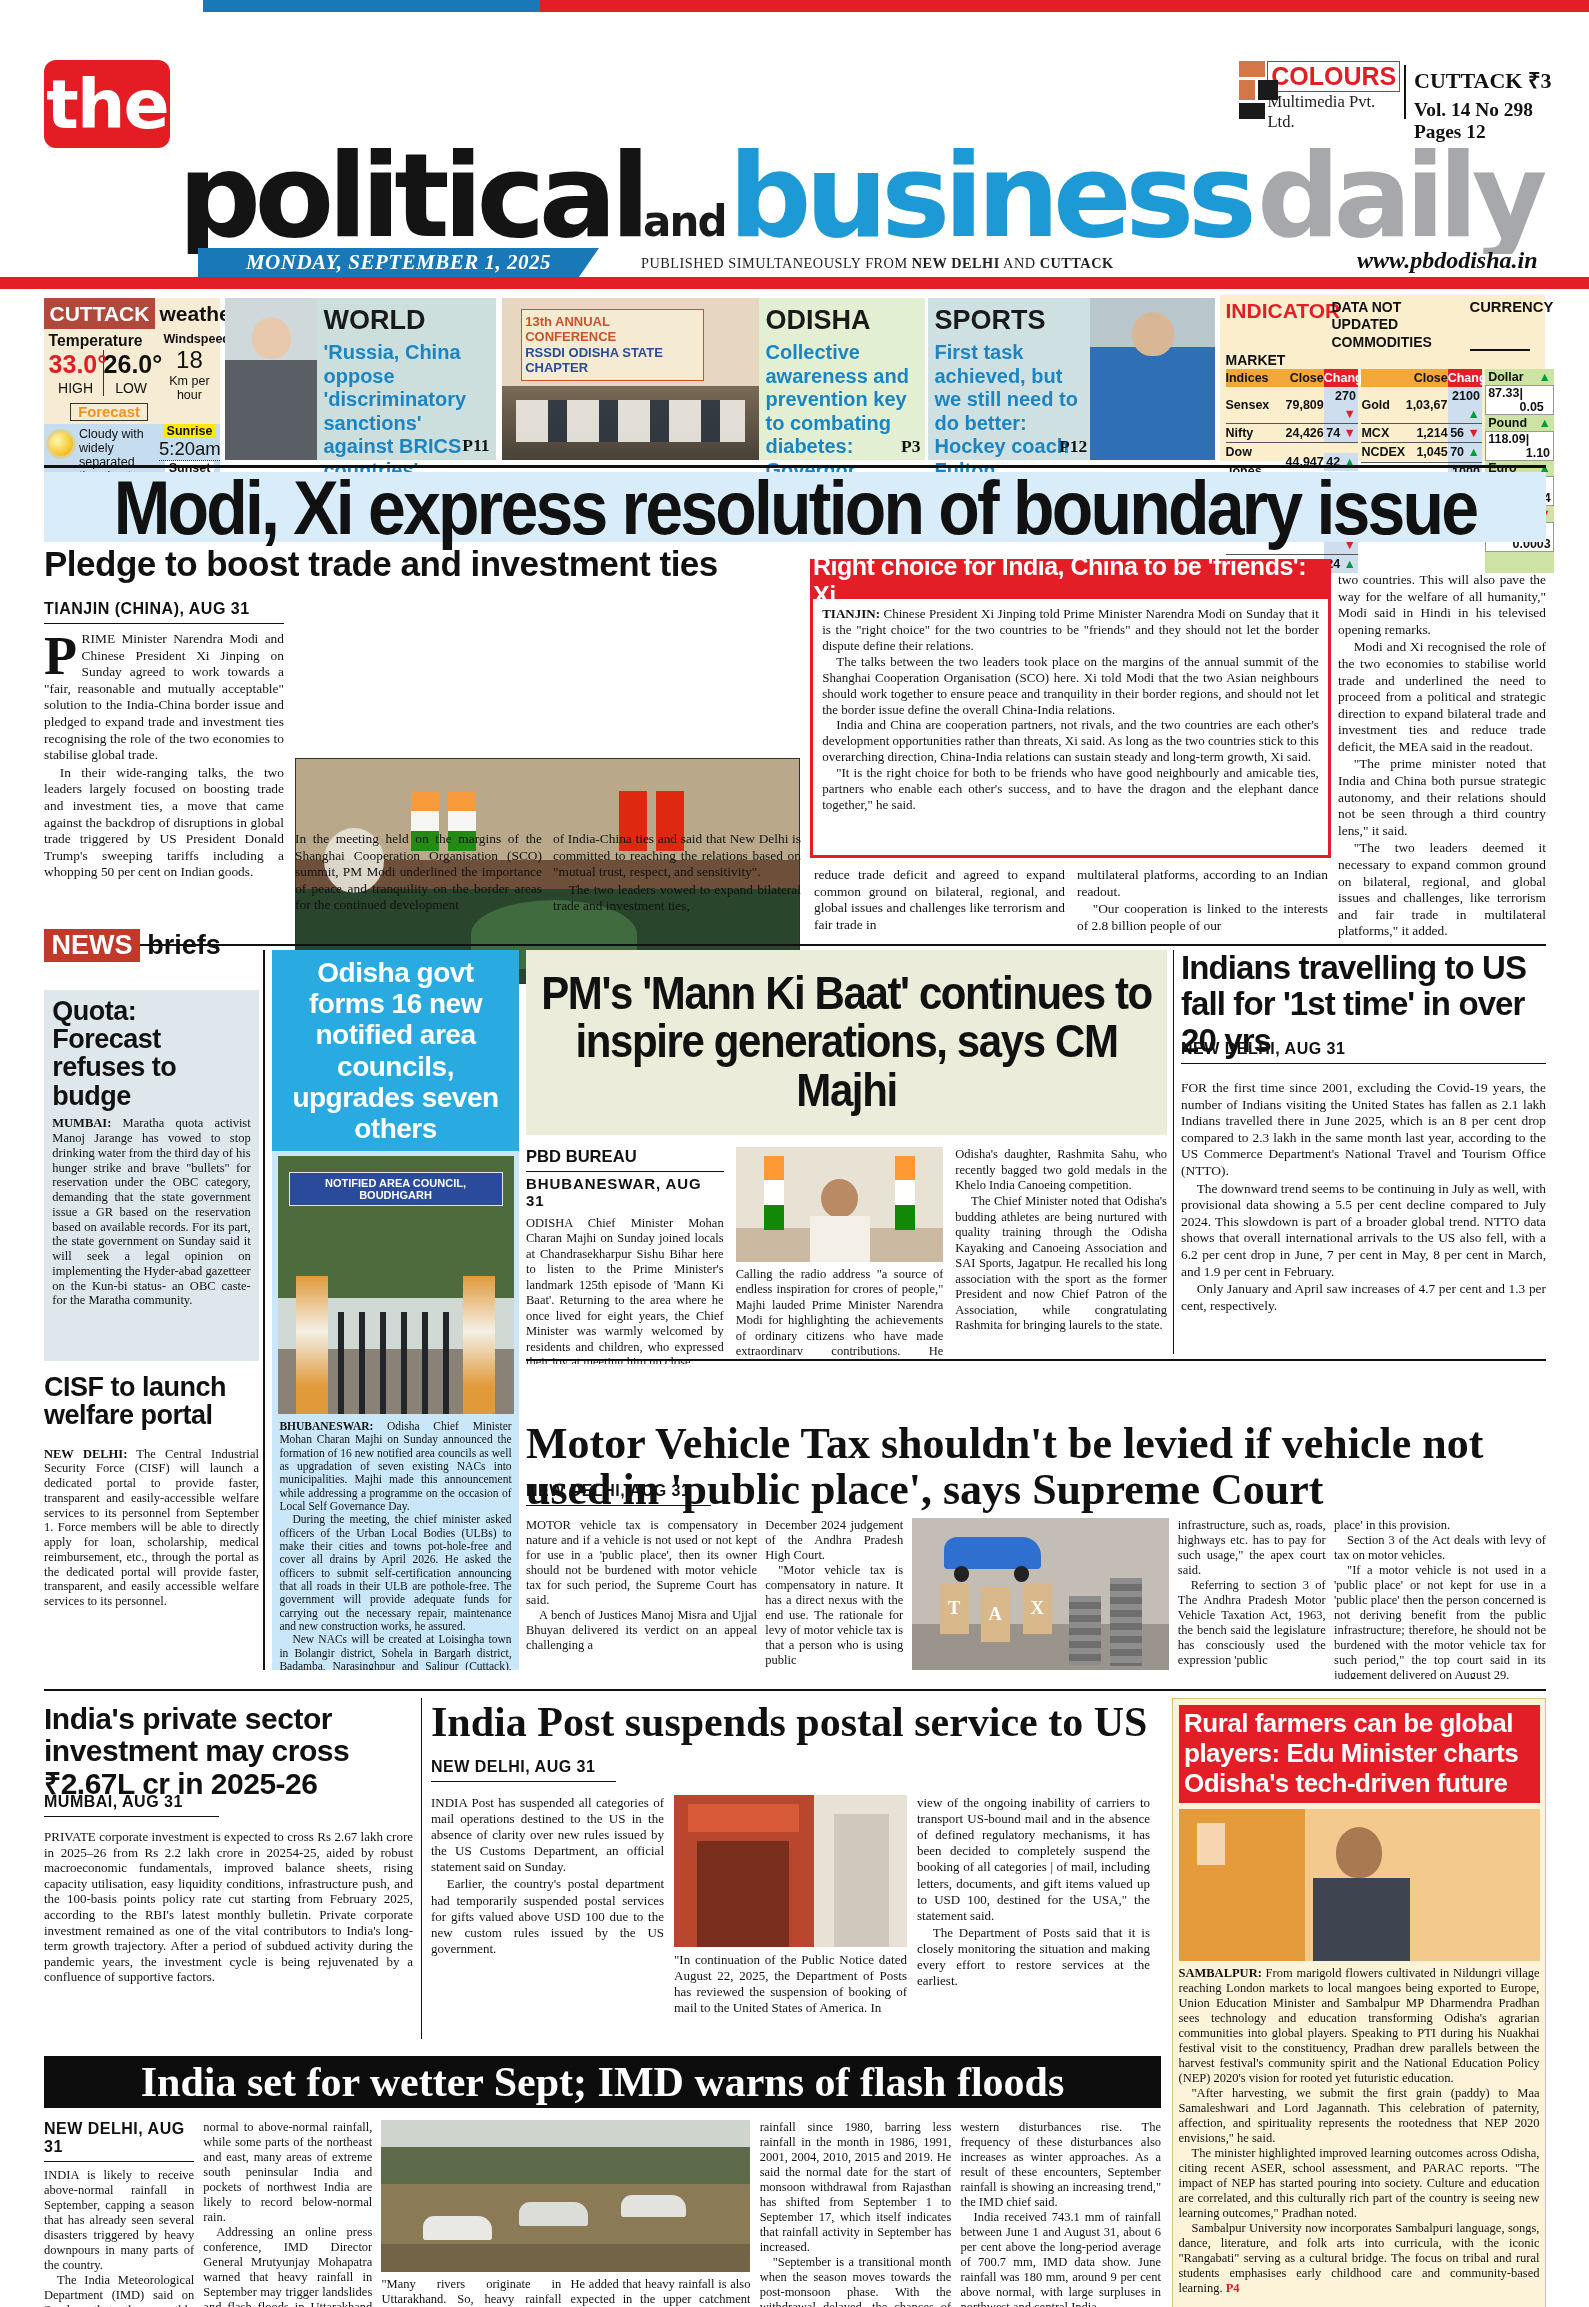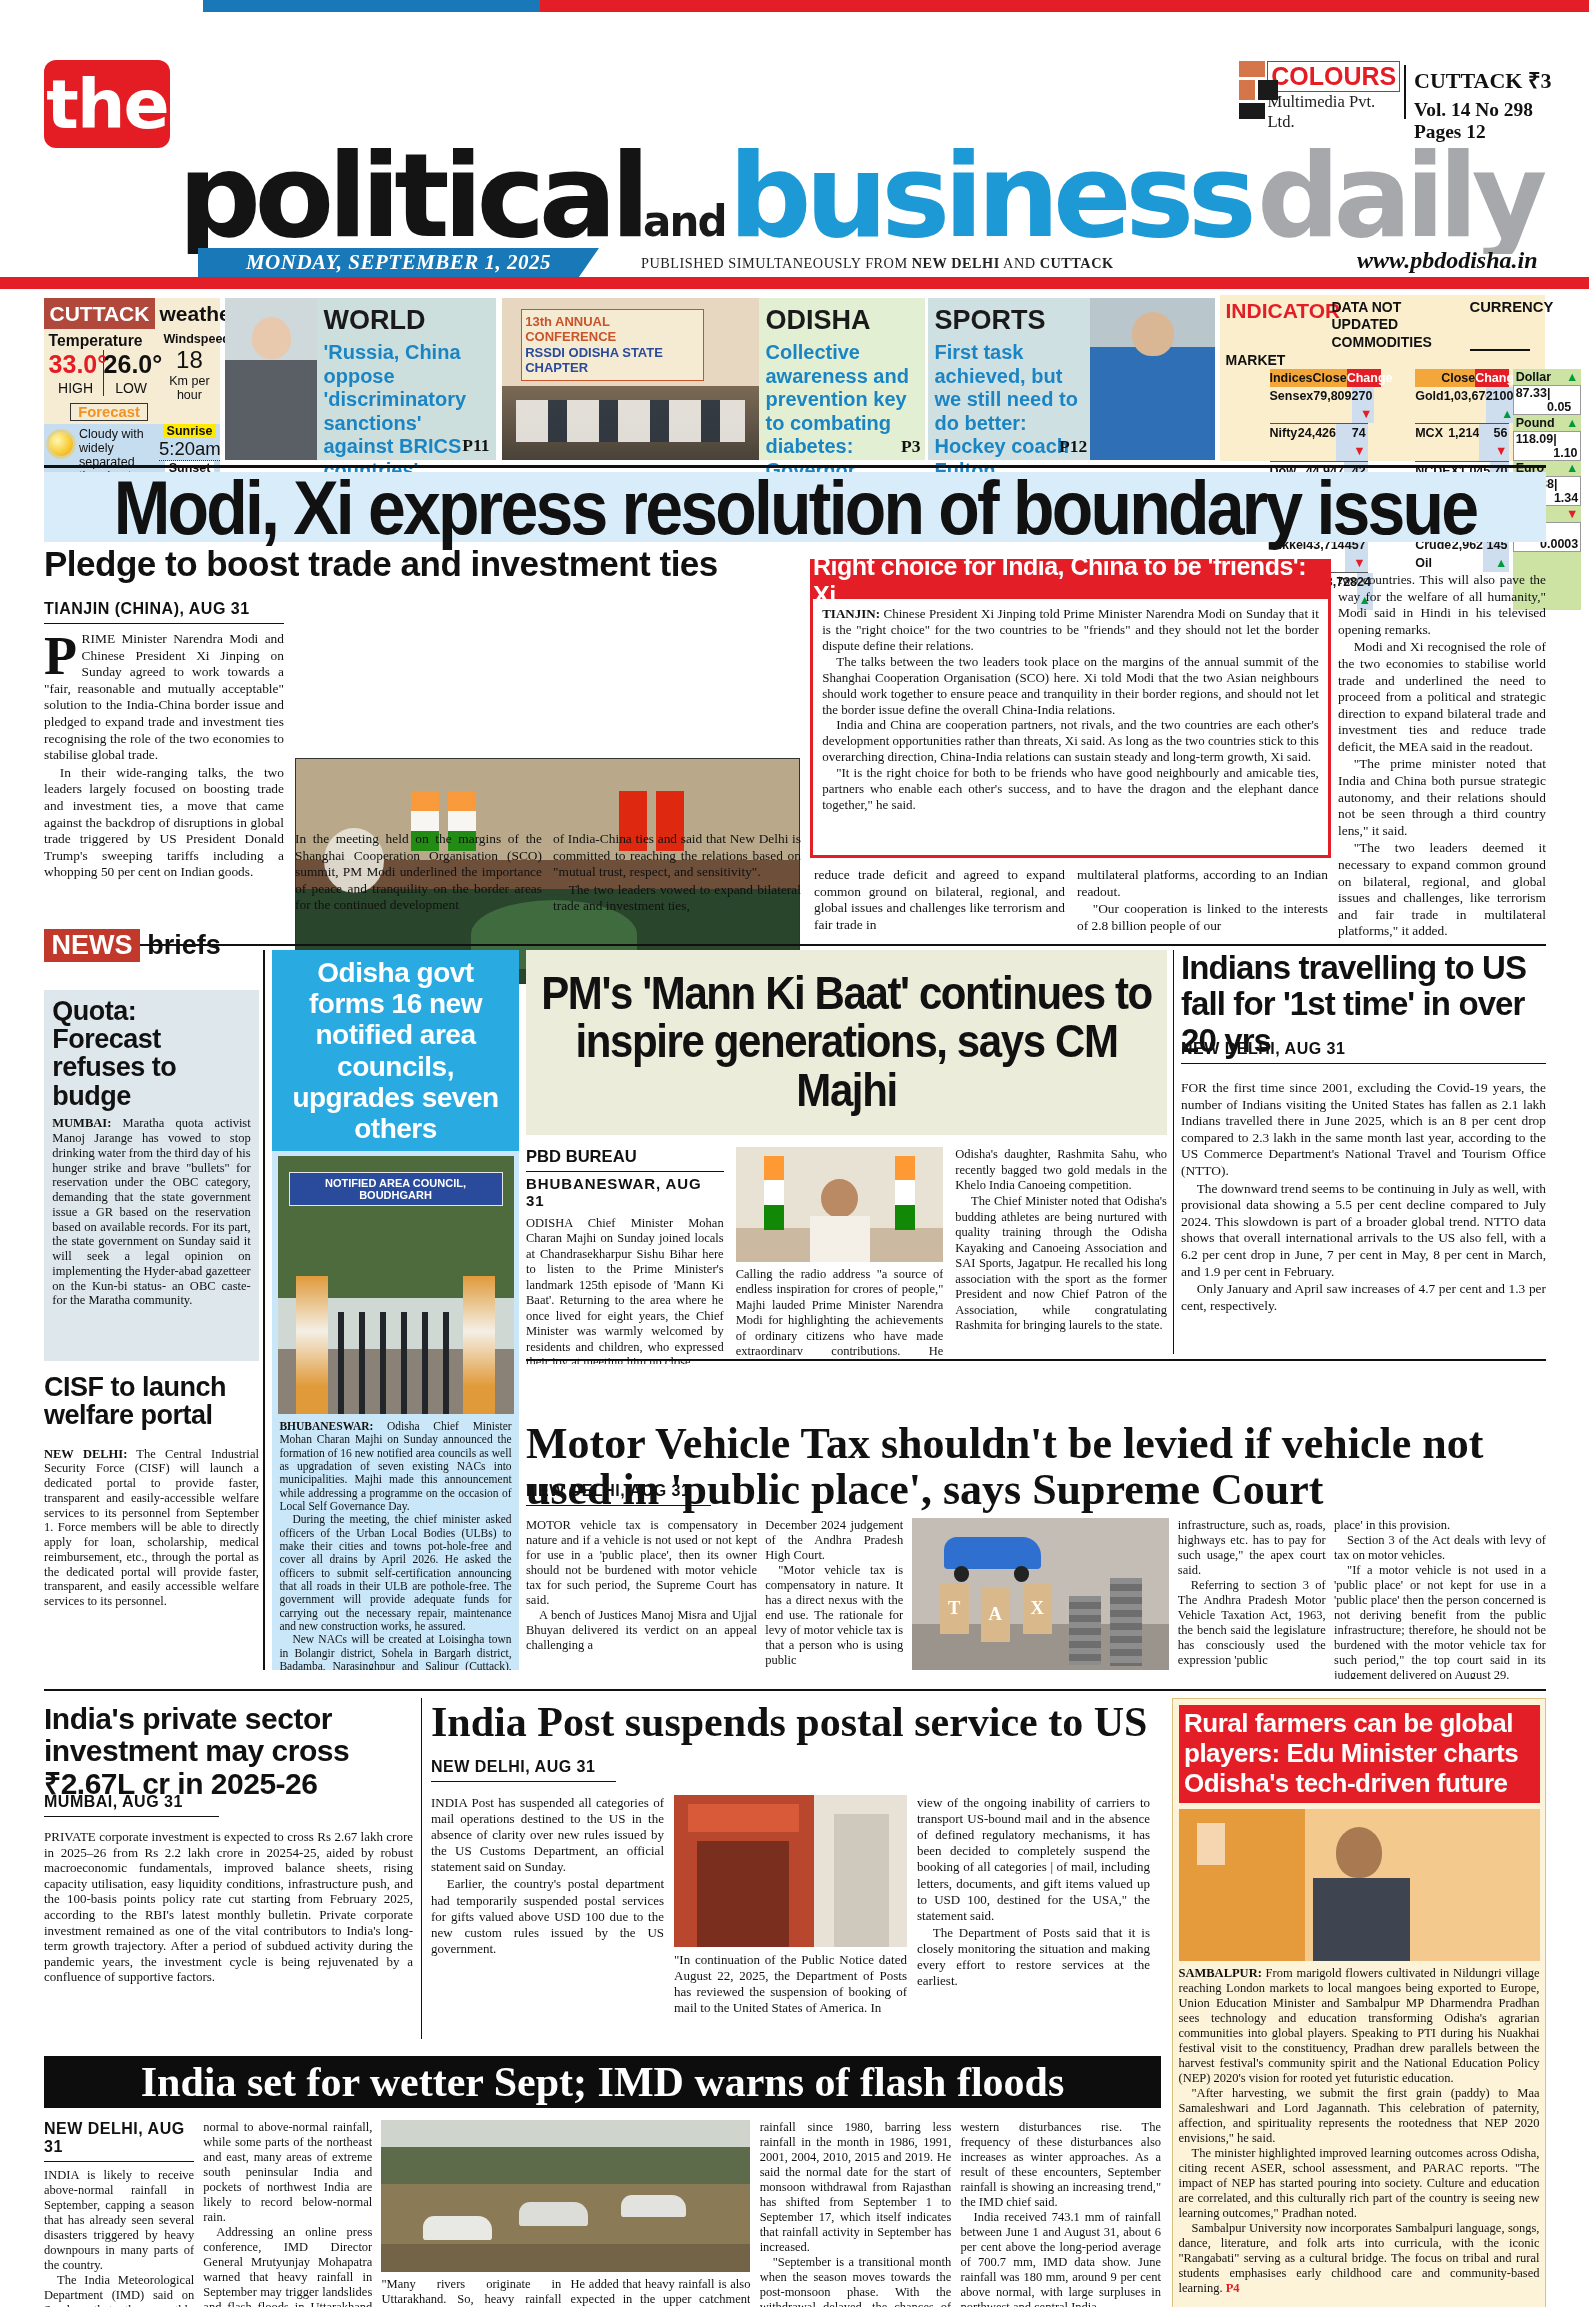--- a/index.html
+++ b/index.html
@@ -77,21 +77,21 @@
 
   
   .markets { left:1220px; top:295px; width:325px; height:166px; background:#faeecd; padding:3.7px 5.5px; font-family:"Liberation Sans",sans-serif; }
   .mk-head { display:flex; }
   .mk-title { color:#e41e26; font-size:21px; font-weight:bold; width:106px; }
   .mk-note { font-size:14px; font-weight:bold; width:138px; text-align:left; line-height:1.25; }
   .mk-cur-title { font-size:14.8px; font-weight:bold; width:60px; border-bottom:2.8px solid #111; text-align:center; }
   .mk-sub { font-size:14px; font-weight:bold; margin:0.9px 0; }
   .mk-cols { display:flex; gap:3.7px; }
   .mk-table { width:142px; font-size:12.5px; font-weight:bold; }
-  .mk-row { display:flex; align-items:flex-start; border-bottom:0.9px solid #555; line-height:1.45;margin-left:44px; }
+  .mk-row { display:flex; align-items:center; border-bottom:0.9px solid #555; line-height:1.45; }
   .mk-row .n { flex:1; font-weight:bold; }
   .mk-row .c { width:42px; text-align:right; }
   .mk-row .ch { width:34px; text-align:right; background:#cfdeee; padding-right:1.8px; }
   .mk-hdr { border-bottom:none; }
   .mk-hdr .n, .mk-hdr .c { background:#f3a73b; }
   .mk-hdr .ch { background:#e41e26; color:#fff; }
   .arr[data-dir="up"] { color:#009b3a; }
   .arr[data-dir="down"] { color:#e41e26; }
   .mk-cur { width:69px; background:#cde3a4; font-size:12.5px; font-weight:bold; }
   .cur-row .nm { display:flex; justify-content:space-between; padding:0.9px 2.8px; }

